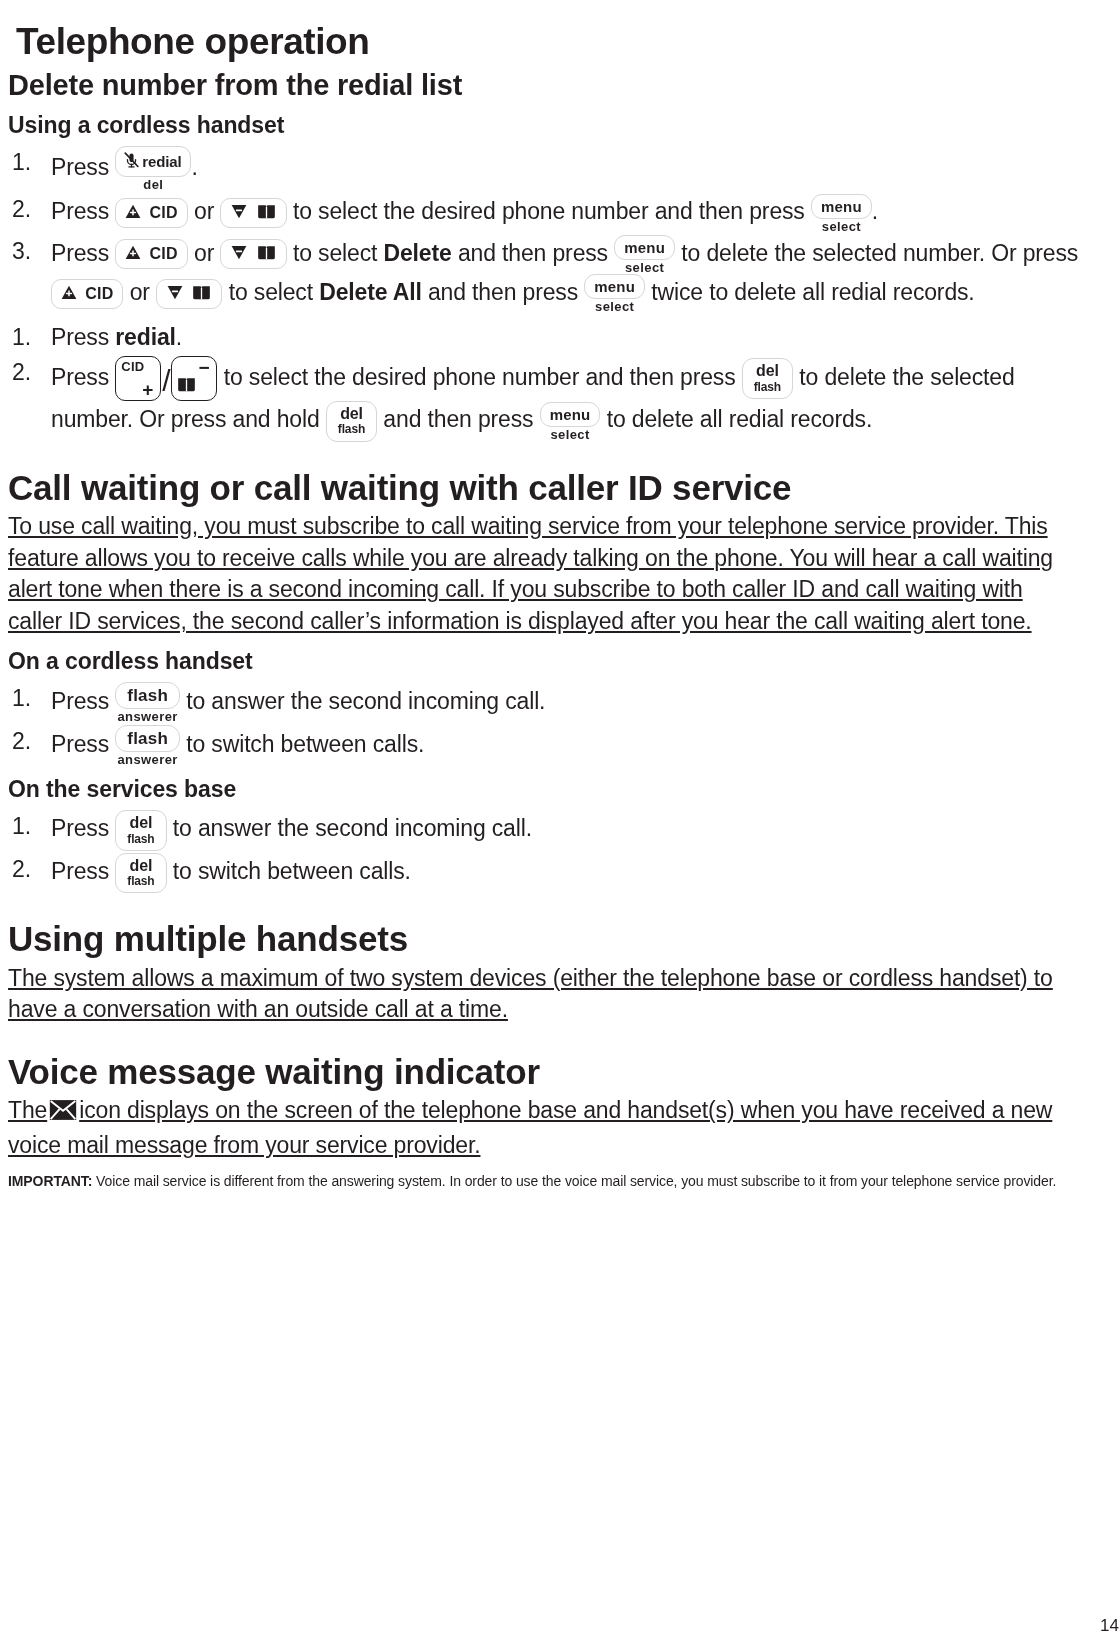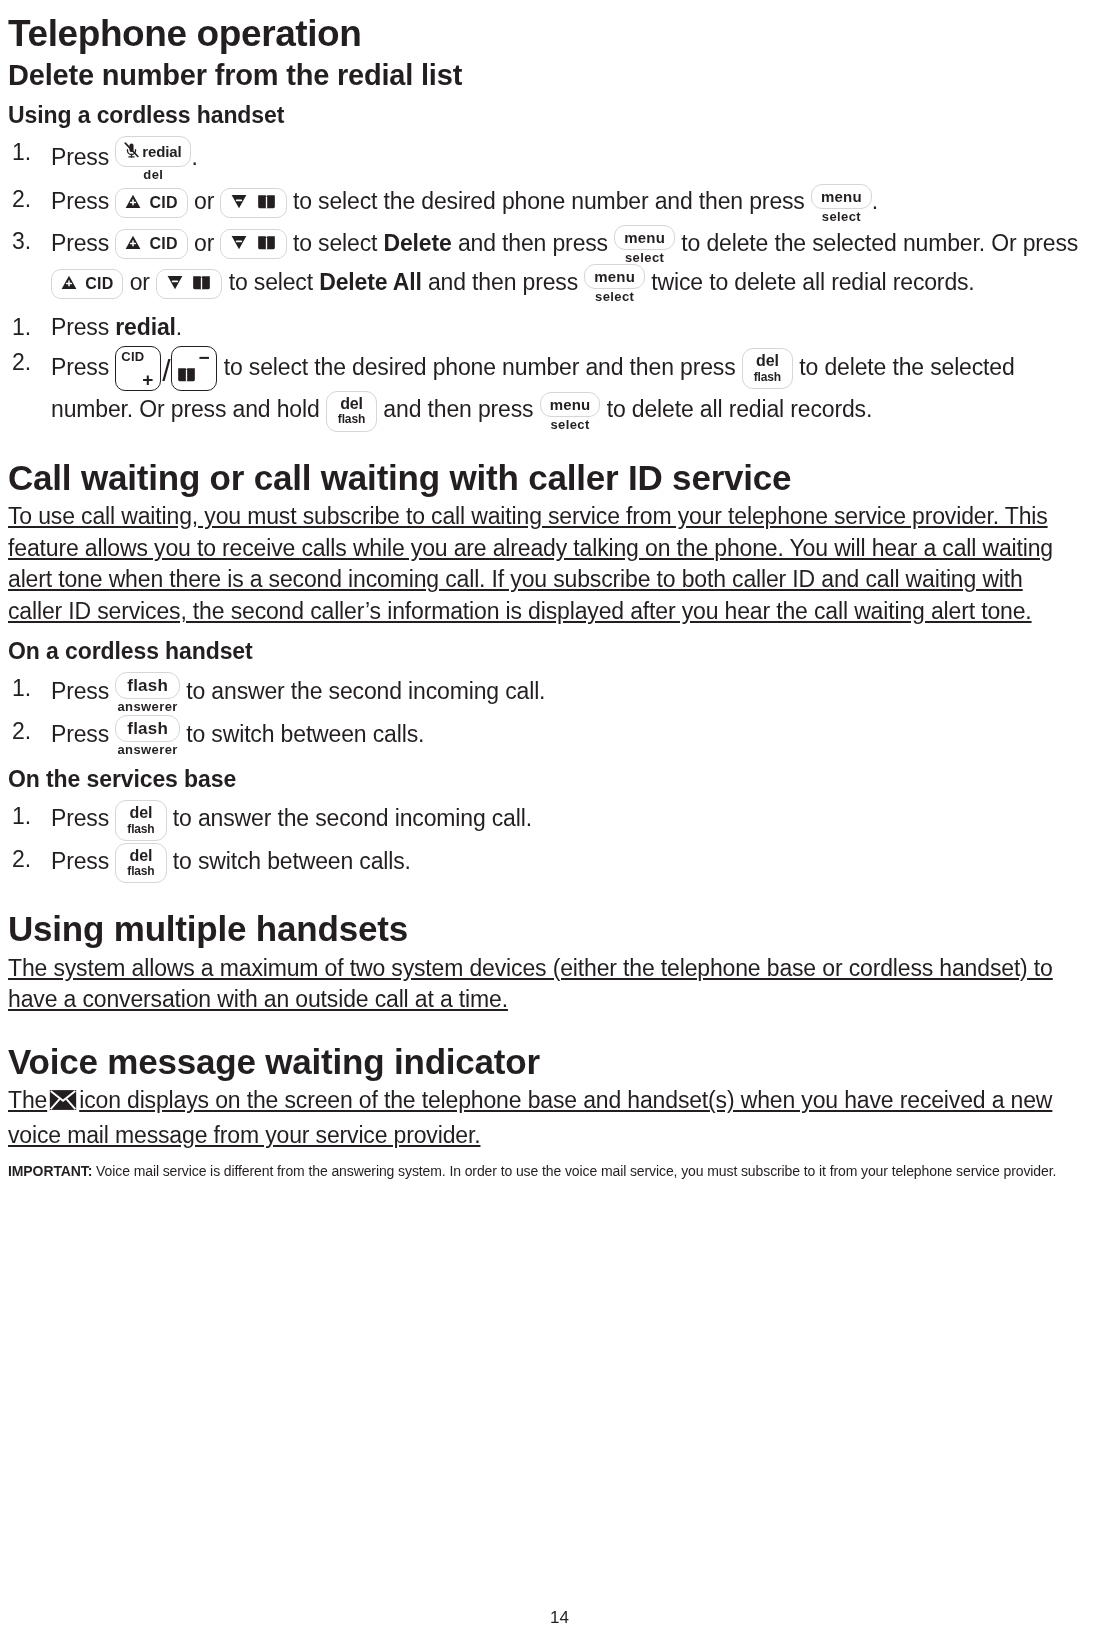--- a/index.html
+++ b/index.html
@@ -22,21 +22,21 @@
     width: 1119px;
     height: 1650px;
     padding: 0 38px 0 8px;
   }
 
   
   h1.chapter-title {
     font-size: 37px;
     font-weight: bold;
     letter-spacing: -0.4px;
-    margin: 0;
+    margin: 8px;
     padding-top: 14px;
     line-height: 1.08;
   }
   h2.section-title {
     font-size: 29px;
     font-weight: bold;
     margin: 6px 0 0 0;
     line-height: 1.1;
     letter-spacing: -0.2px;
   }
@@ -239,21 +239,21 @@
     vertical-align: -3px;
     margin: 0 2px;
   }
 
   
   .page-number {
     position: absolute;
     left: 0;
     right: 0;
     bottom: 22px;
-    text-align: center;
+    text-align: right;
     font-size: 17px;
     color: #231f20;
   }
 </style>
 </head>
 <body>
 
 <div class="page">
 
   <h1 class="chapter-title">Telephone operation</h1>

